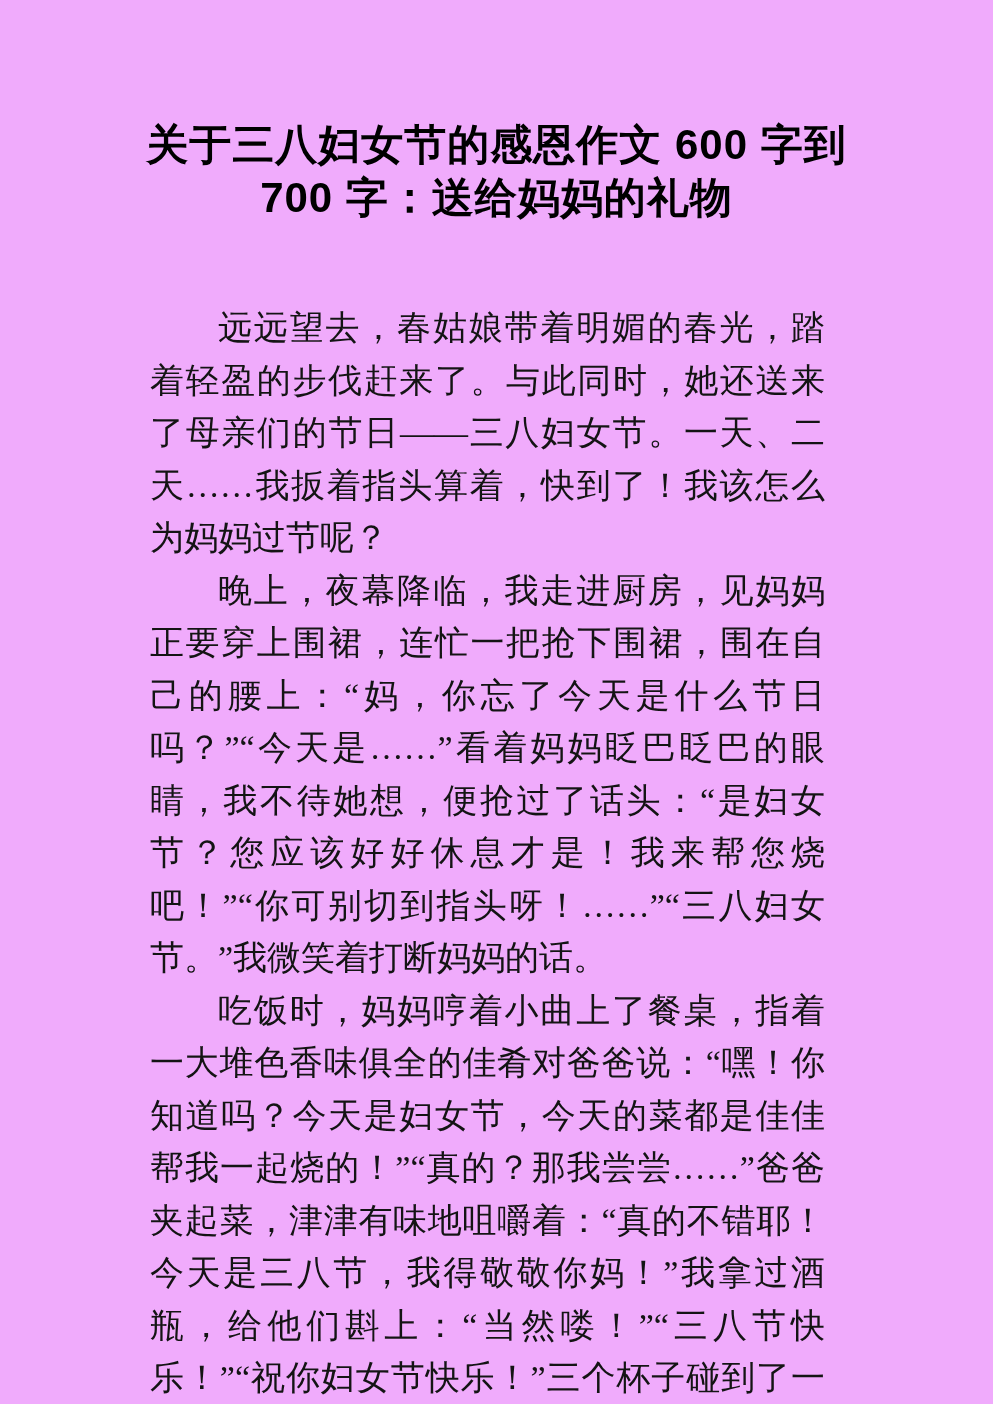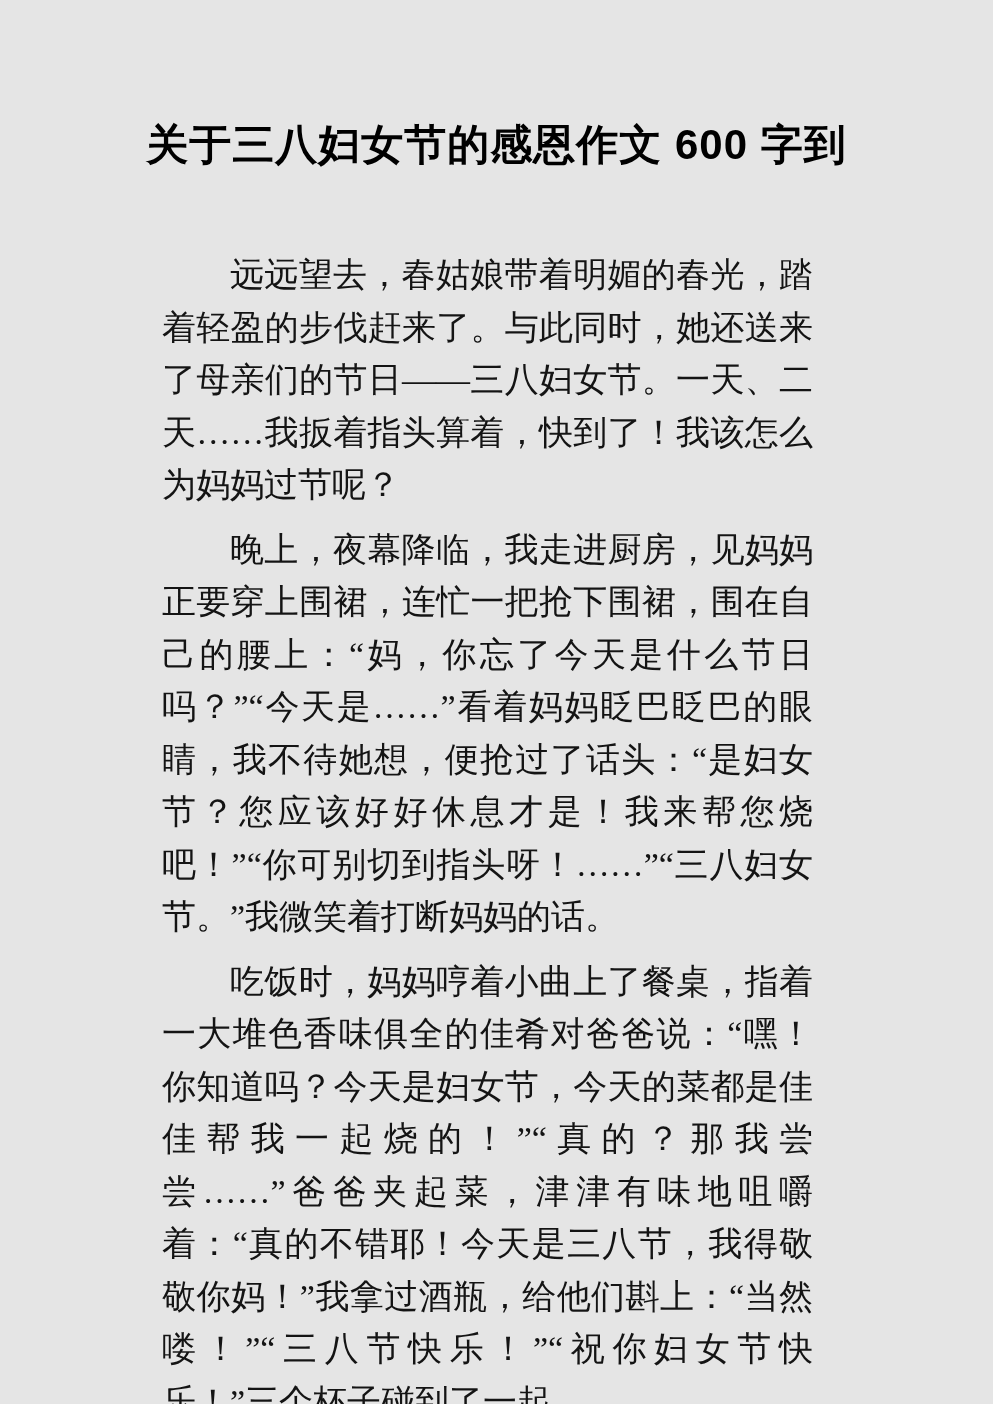--- a/index.html
+++ b/index.html
@@ -4,21 +4,21 @@
 <style>
   html, body {
     margin: 0;
     padding: 0;
     background: #ffffff;
   }
   .page {
     position: relative;
     width: 993px;
     height: 1404px;
-    background: #e5e5e5;
+    background: #f0abfc;
     overflow: hidden;
     box-sizing: border-box;
   }
   .doc-title {
     padding-top: 118px;
     margin: 0 110px;
     text-align: center;
     font-family: "Liberation Sans", "DejaVu Sans", sans-serif;
     font-weight: 700;
     font-size: 42px;
@@ -28,32 +28,33 @@
   }
   .doc-body {
     margin: 78px 168px 0 150px;
     font-family: "Liberation Serif", "DejaVu Serif", serif;
     font-size: 34px;
     line-height: 52.5px;
     color: #141414;
     text-align: justify;
   }
   .doc-body p {
-    margin: 12px;
+    margin: 0;
     padding: 0;
     text-indent: 2em;
   }
 </style>
 </head>
 <body>
 
 <div class="page">
 
   <h1 class="doc-title">
     <span>关于三八妇女节的感恩作文 600 字到</span><br>
+    <span>700 字：送给妈妈的礼物</span>
   </h1>
 
   <div class="doc-body">
     <p>远远望去，春姑娘带着明媚的春光，踏着轻盈的步伐赶来了。与此同时，她还送来了母亲们的节日——三八妇女节。一天、二天……我扳着指头算着，快到了！我该怎么为妈妈过节呢？</p>
     <p>晚上，夜幕降临，我走进厨房，见妈妈正要穿上围裙，连忙一把抢下围裙，围在自己的腰上：“妈，你忘了今天是什么节日吗？”“今天是……”看着妈妈眨巴眨巴的眼睛，我不待她想，便抢过了话头：“是妇女节？您应该好好休息才是！我来帮您烧吧！”“你可别切到指头呀！……”“三八妇女节。”我微笑着打断妈妈的话。</p>
     <p>吃饭时，妈妈哼着小曲上了餐桌，指着一大堆色香味俱全的佳肴对爸爸说：“嘿！你知道吗？今天是妇女节，今天的菜都是佳佳帮我一起烧的！”“真的？那我尝尝……”爸爸夹起菜，津津有味地咀嚼着：“真的不错耶！今天是三八节，我得敬敬你妈！”我拿过酒瓶，给他们斟上：“当然喽！”“三八节快乐！”“祝你妇女节快乐！”三个杯子碰到了一起。</p>
   </div>
 
 </div>
 

